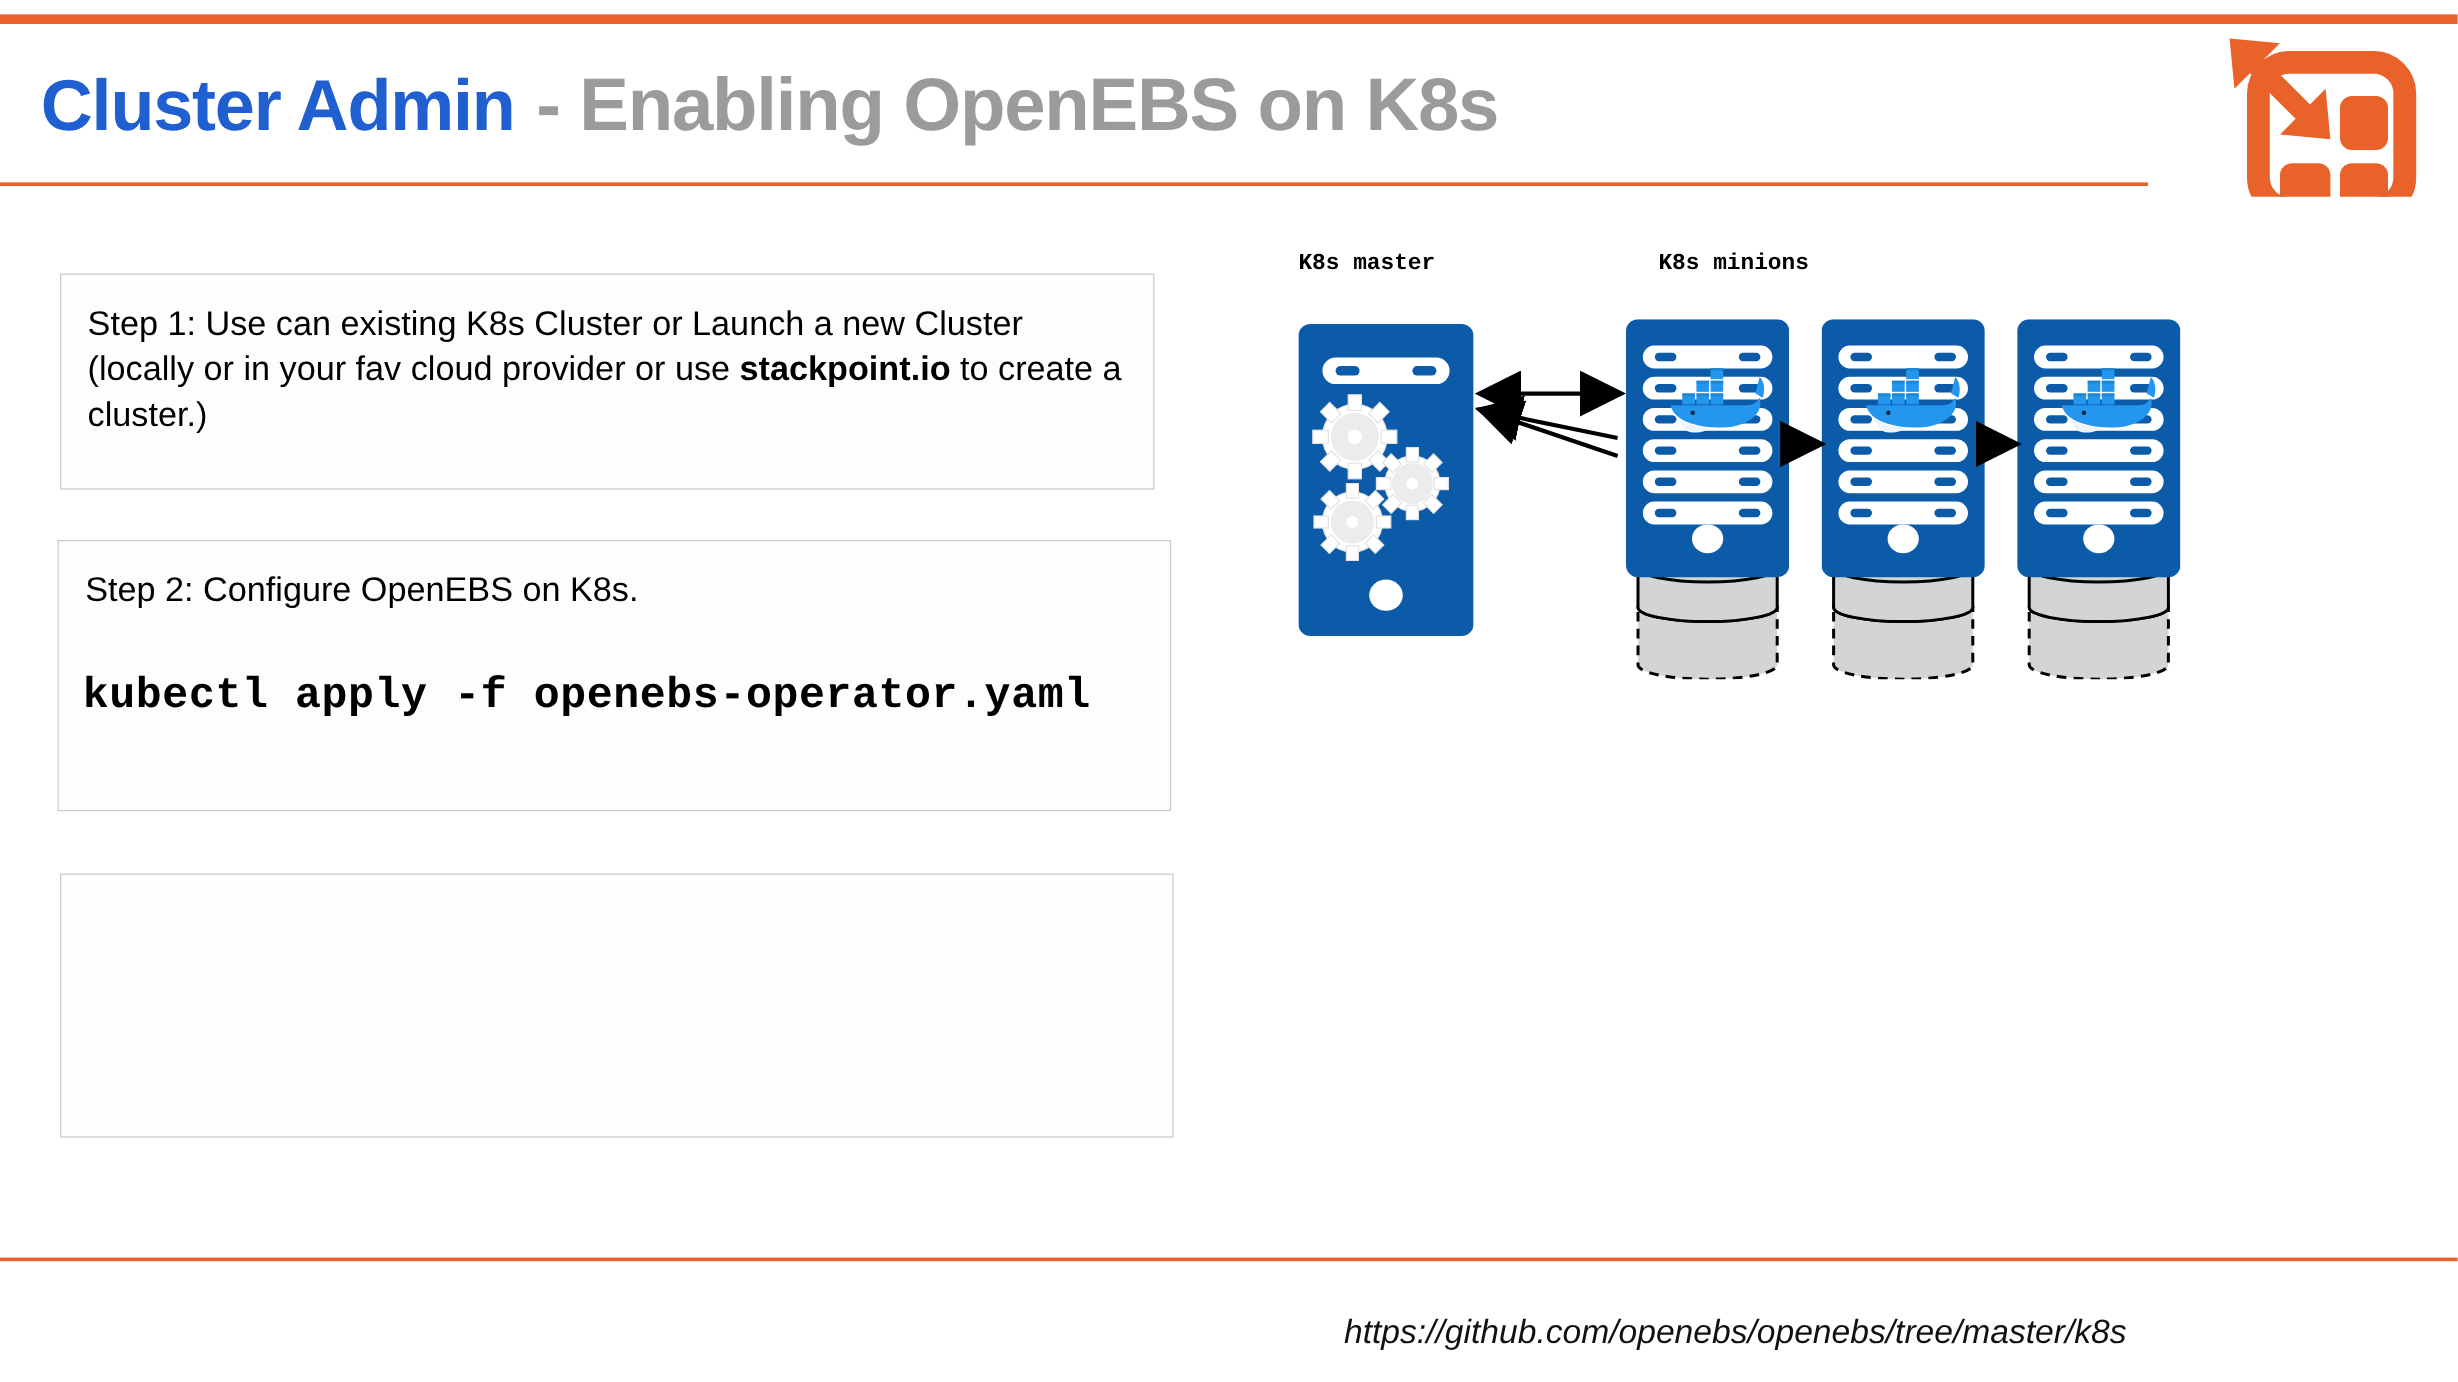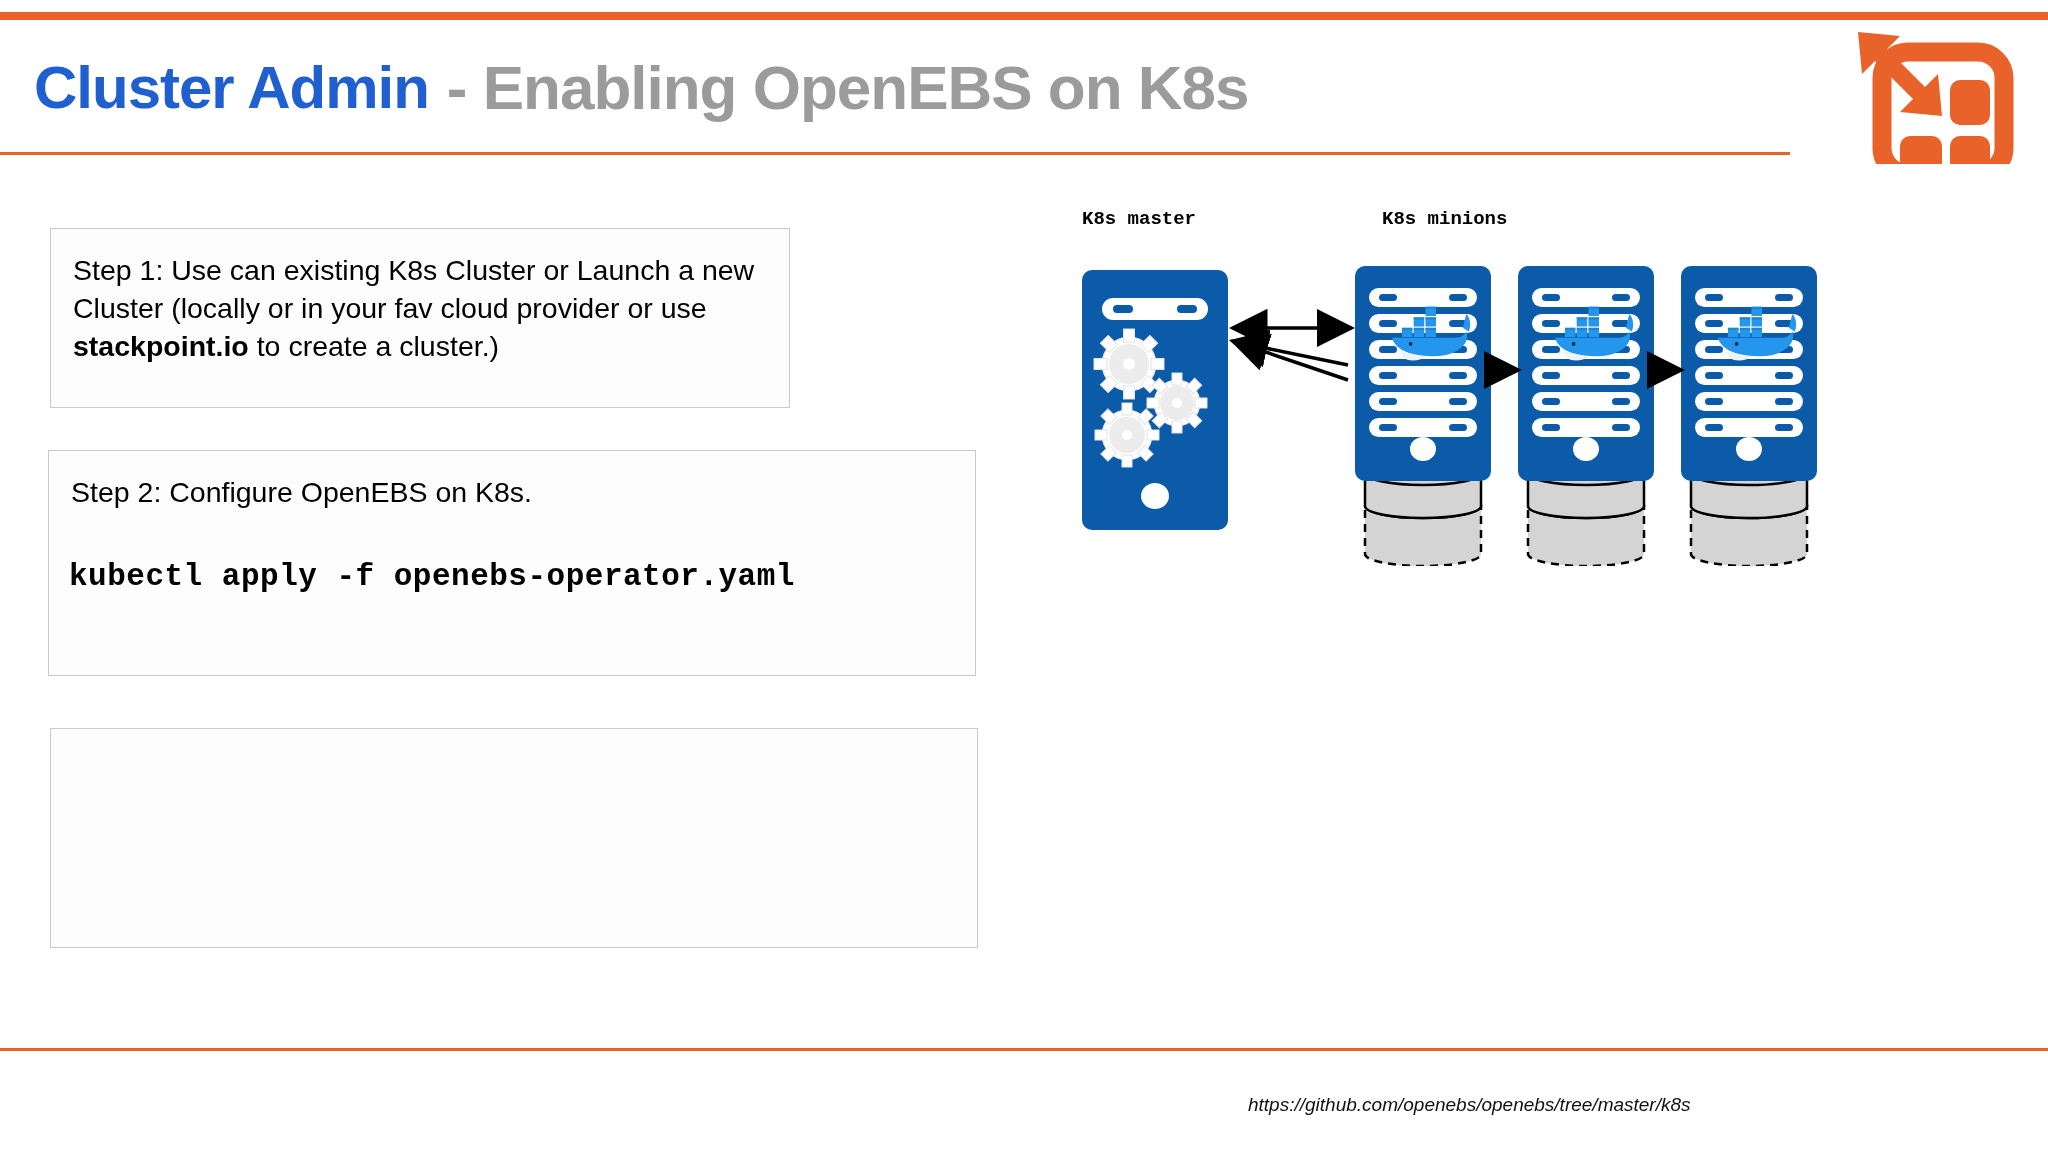--- a/index.html
+++ b/index.html
@@ -67,40 +67,40 @@
     height: 140px;
   }
 
   
   .step-box {
     position: absolute;
     background: #fdfdfd;
     border: 1px solid #c9c9cf;
     box-sizing: border-box;
   }
-  #step-box-1 { left: 50px;  top: 228px; width: 740px; height: 180px; }
+  #step-box-1 { left: 50px;  top: 228px; width: 912px; height: 180px; }
   #step-box-2 { left: 48px;  top: 450px; width: 928px; height: 226px; }
   #step-box-3 { left: 50px;  top: 728px; width: 928px; height: 220px; }
 
   .step-text {
     position: absolute;
     left: 22px;
     top: 22px;
     right: 16px;
     font-size: 28.5px;
     line-height: 38px;
     color: #000000;
   }
   .step-text b { font-weight: bold; }
 
   .cmd {
     position: absolute;
     left: 20px;
     font-family: "Liberation Mono", "DejaVu Sans Mono", monospace;
-    font-size: 31px;
+    font-size: 36px;
     font-weight: bold;
     letter-spacing: 0.5px;
     color: #000000;
     white-space: pre;
   }
   #cmd-step2 { top: 108px; }
   #cmd-step3-a { top: 124px; }
   #cmd-step3-b { top: 163px; }
 
   
@@ -141,23 +141,23 @@
   .ftr-rule {
     position: absolute;
     left: 0;
     top: 1048px;
     width: 2048px;
     height: 3px;
     background: #E8622A;
   }
   .footer-url {
     position: absolute;
-    left: 1248px;
+    left: 1120px;
     top: 1094px;
-    font-size: 19px;
+    font-size: 28px;
     font-style: italic;
     color: #111111;
     white-space: nowrap;
   }
 </style>
 </head>
 <body>
 
 <div class="hdr-rule-top"></div>
 

